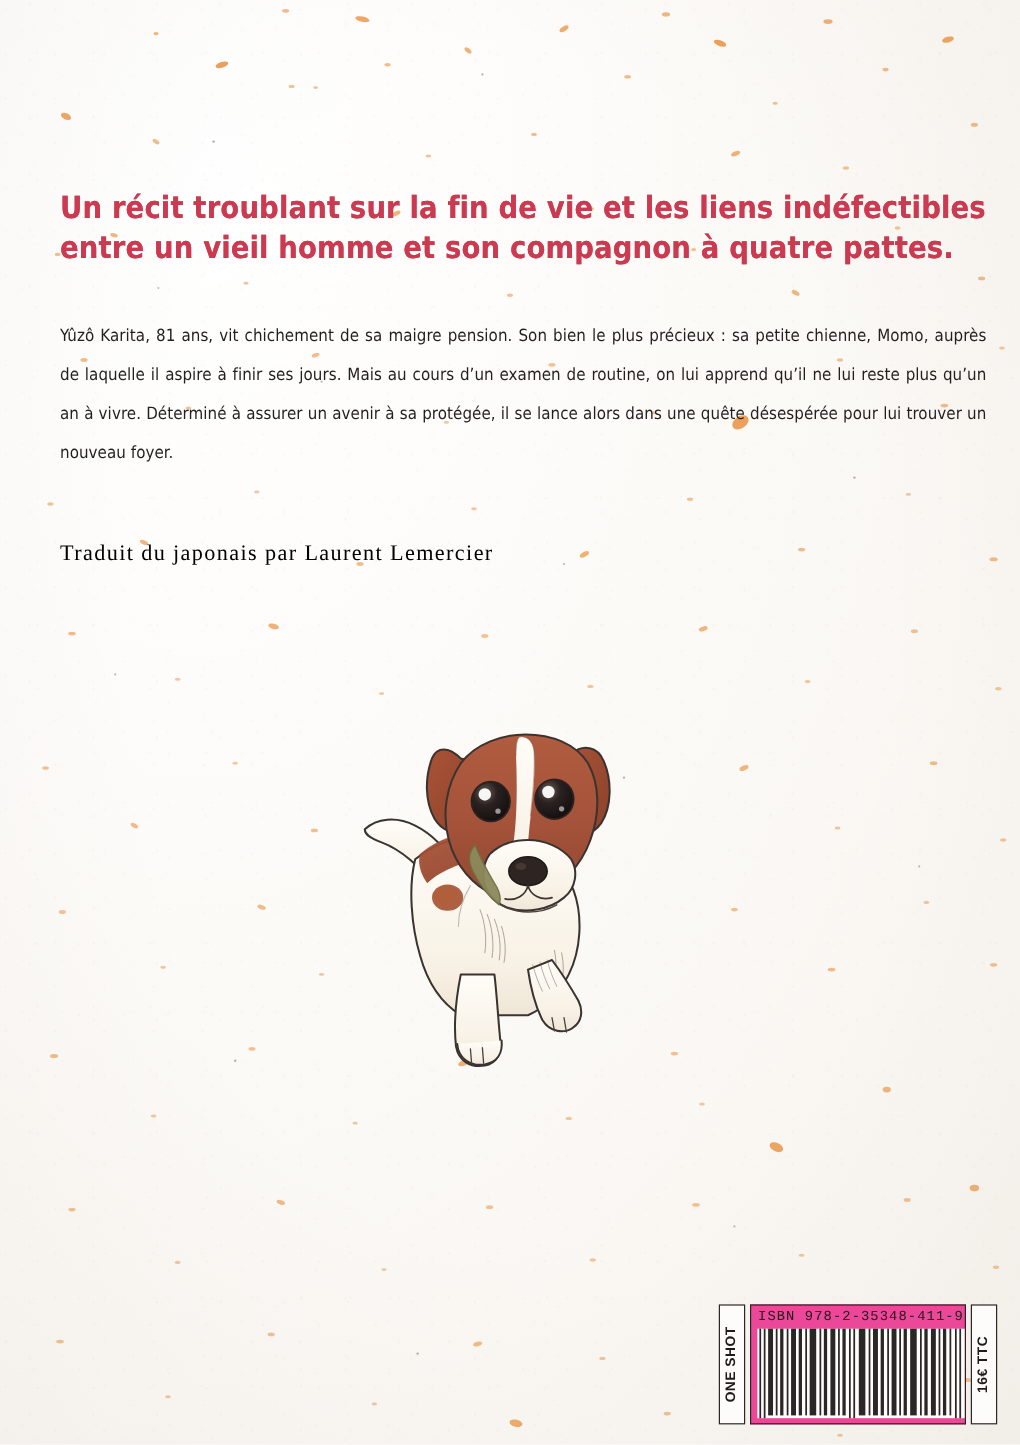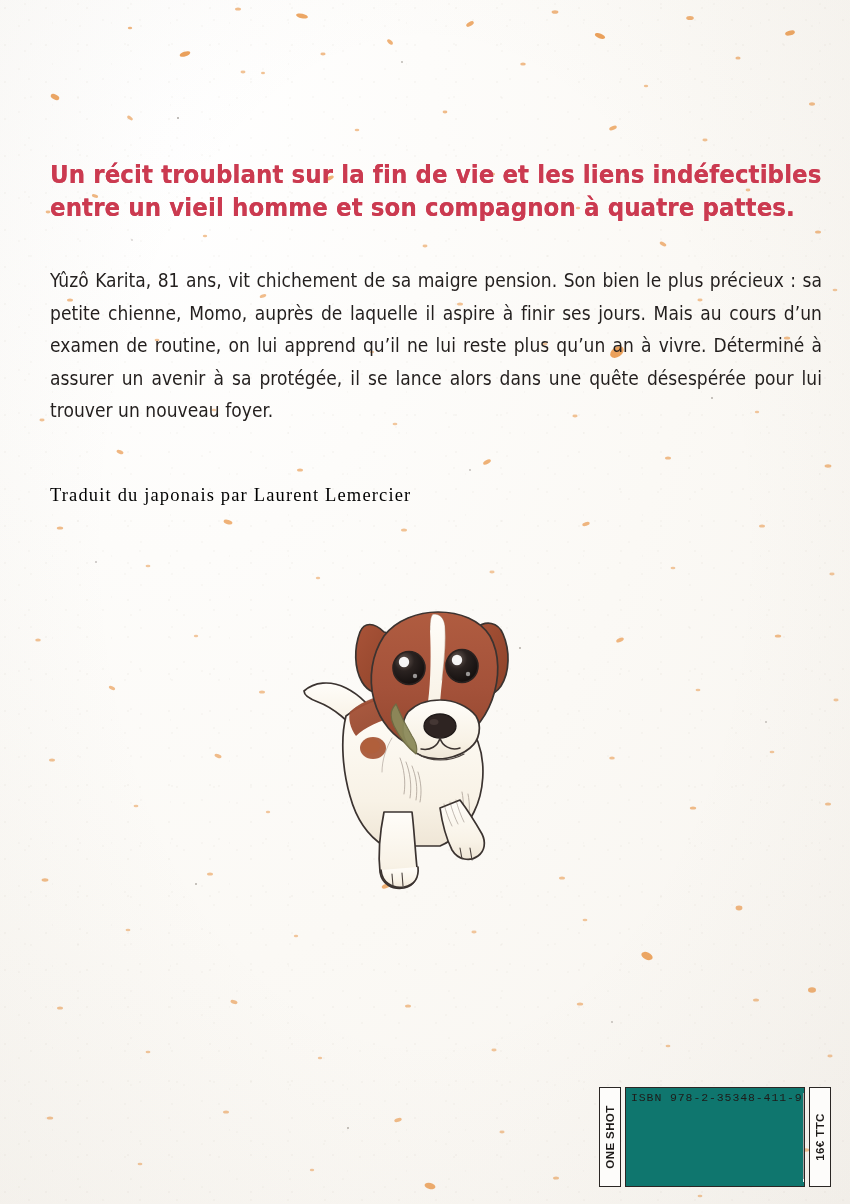--- a/index.html
+++ b/index.html
@@ -68,21 +68,21 @@
     letter-spacing: .1px;
     text-shadow: 0 0 .45px rgba(203,58,80,.85);
   }
 
   .synopsis {
     margin: 0;
     padding-top: 40px;
     color: #231f1e;
     font-family: "Liberation Sans Narrow", "DejaVu Sans Condensed", "Liberation Sans", sans-serif;
     font-weight: 400;
-    font-size: 19px;
+    font-size: 14px;
     line-height: 32.5px;
     text-align: justify;
     text-justify: inter-word;
     letter-spacing: .05px;
   }
 
   .translator {
     margin: 0;
     padding-top: 56px;
     color: #000000;
@@ -129,25 +129,25 @@
     white-space: nowrap;
     font-family: "Liberation Sans Narrow", "Liberation Sans", sans-serif;
     font-weight: 700;
     font-size: 11.5px;
     letter-spacing: .4px;
     color: #1e1b19;
   }
   .barcode-main {
     flex: 1;
     border: 1px solid #2a2624;
-    background: #0f766e;
+    background: #ec4899;
     box-sizing: border-box;
     padding: 3px 0 4px 5px;
     display: flex;
-    flex-direction: row;
+    flex-direction: column;
   }
   .isbn-line {
     font-family: "Liberation Mono", "DejaVu Sans Mono", monospace;
     font-size: 11.5px;
     line-height: 14px;
     letter-spacing: .9px;
     color: #1e1b19;
     white-space: nowrap;
     text-align: center;
   }

